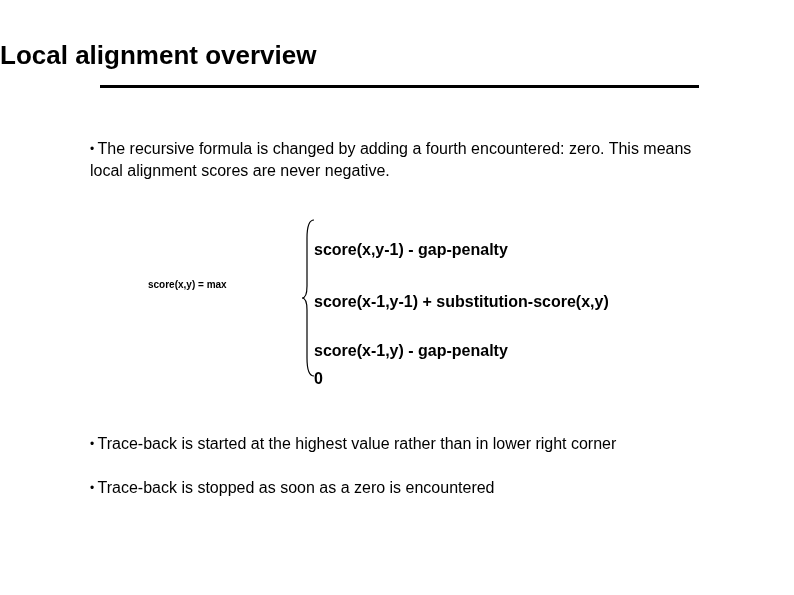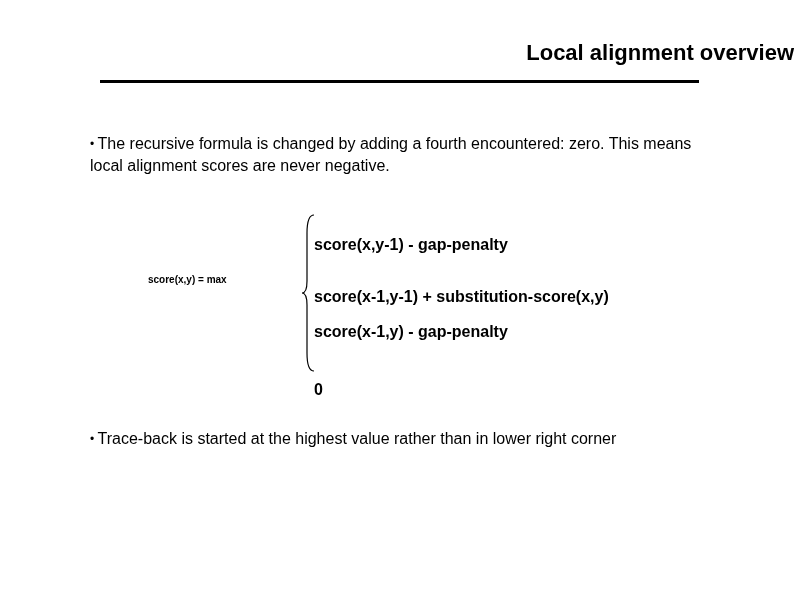--- a/index.html
+++ b/index.html
@@ -5,26 +5,25 @@
   * { margin: 0; padding: 0; box-sizing: border-box; }
   body {
     width: 794px;
     height: 595px;
     background: #ffffff;
     font-family: Arial, Helvetica, sans-serif;
     color: #000000;
     position: relative;
   }
   .title {
-    text-align: right;
-    font-size: 22px;
+    text-align: left;
+    font-size: 26px;
     font-weight: bold;
     padding-top: 40px;
     padding-bottom: 14px;
-    padding-left: 48px;
   }
   .hr {
     height: 3px;
     background: #000;
     margin: 0 95px 0 100px;
   }
   .content {
     padding: 50px 85px 0 90px;
     font-size: 16px;
     line-height: 1.4;
@@ -60,22 +59,22 @@
     position: absolute;
     left: 224px;
     top: 16px;
     font-weight: bold;
     font-size: 16px;
   }
   .formula-options div {
     margin-bottom: 18px;
   }
   .formula-options div:nth-child(1) { margin-bottom: 30px; }
-  .formula-options div:nth-child(2) { margin-bottom: 12px; }
-  .formula-options div:nth-child(3) { margin-bottom: 36px; }
+  .formula-options div:nth-child(2) { margin-bottom: 26px; }
+  .formula-options div:nth-child(3) { margin-bottom: 6px; }
 </style>
 </head>
 <body>
 
 <div class="title">Local alignment overview</div>
 <div class="hr"></div>
 
 <div class="content">
 
   <div class="bullet">
@@ -94,14 +93,17 @@
       <div>score(x-1,y-1) + substitution-score(x,y)</div>
       <div>score(x-1,y) - gap-penalty</div>
       <div>0</div>
     </div>
   </div>
 
   <div class="bullet" style="margin-bottom:22px;">
     <span class="bullet-dot">• </span><span>Trace-back is started at the highest value rather than in lower right corner</span>
   </div>
 
+  <div class="bullet">
+    <span class="bullet-dot">• </span><span>Trace-back is stopped as soon as a zero is encountered</span>
+  </div>
 
 </div>
 
 </body></html>

